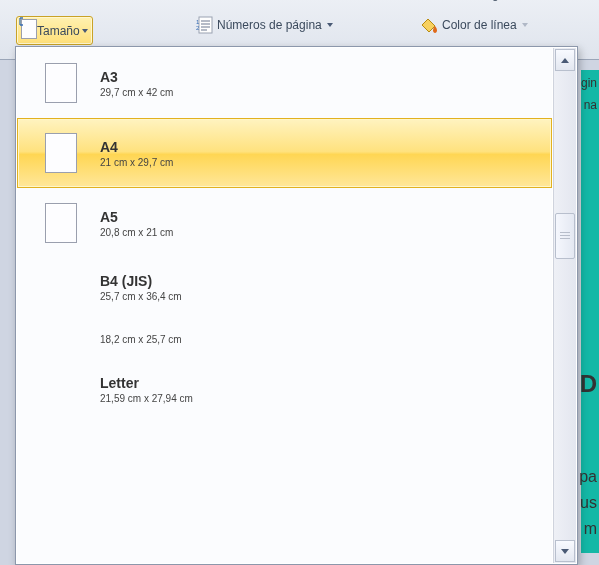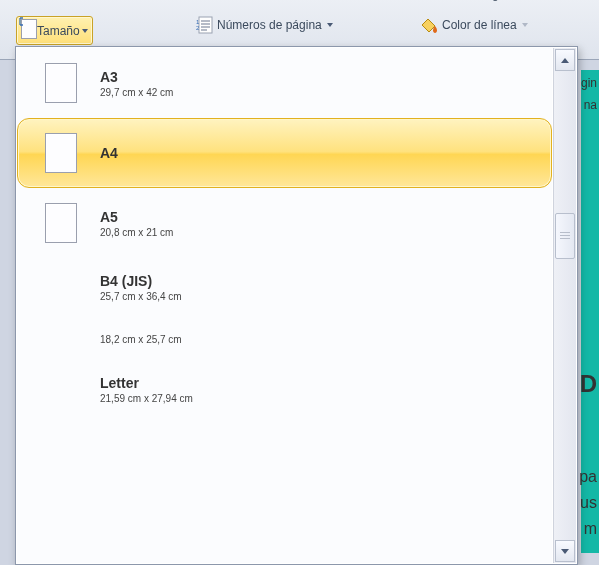--- a/index.html
+++ b/index.html
@@ -21,21 +21,21 @@
 .pg-ico{width:18px;height:22px;background:#fdfdff;border:1px solid #9a9fae;
   box-shadow:inset 1px 1px 0 #fff}
 .pg-ico.big{width:30px;height:38px}
 
 .dd{position:absolute;left:15px;top:46px;width:561px;height:517px;
   background:#fff;border:1px solid #8c97ab;
   box-shadow:2px 3px 8px rgba(0,0,0,.25)}
 .dd-inner{position:absolute;left:1px;top:1px;right:25px;bottom:1px;
   overflow:hidden;background:#fbfcfe}
 .opt{display:flex;align-items:center;gap:18px;padding:14px 8px 14px 22px;
-  border:1px solid transparent;border-radius:12px}
+  border:1px solid transparent;border-radius:0}
 .opt.sel{background:linear-gradient(#fff3c0,#ffe27e 48%,#ffd653 52%,#ffe79a);
   border:1px solid #e2b11f;box-shadow:inset 0 0 0 1px #fff6c9}
 .opt .txt .nm{font-weight:700;color:#333;font-size:14px}
 .opt .txt .dm{color:#444;font-size:10px;margin-top:2px}
 .opt .ico-slot{width:42px;display:flex;justify-content:center}
 
 .sb{position:absolute;right:1px;top:1px;bottom:1px;width:22px;
   background:linear-gradient(90deg,#eef0f6,#e3e6ef);border-left:1px solid #cfd3dd}
 .sb .up,.sb .dn{position:absolute;left:1px;right:1px;height:20px;
   background:linear-gradient(#f8faff,#e3e7f0);border:1px solid #b8bfcd;
@@ -122,20 +122,21 @@
           <div class="nm">A3</div>
           <div class="dm">29,7 cm x 42 cm</div>
         </span>
       </div>
       <div class="opt sel">
         <span class="ico-slot">
           <span class="pg-ico big"></span>
         </span>
         <span class="txt">
           <div class="nm">A4</div>
+          <div class="dm">21 cm x 29,7 cm</div>
         </span>
       </div>
       <div class="opt">
         <span class="ico-slot">
           <span class="pg-ico big"></span>
         </span>
         <span class="txt">
           <div class="nm">A5</div>
           <div class="dm">20,8 cm x 21 cm</div>
         </span>

